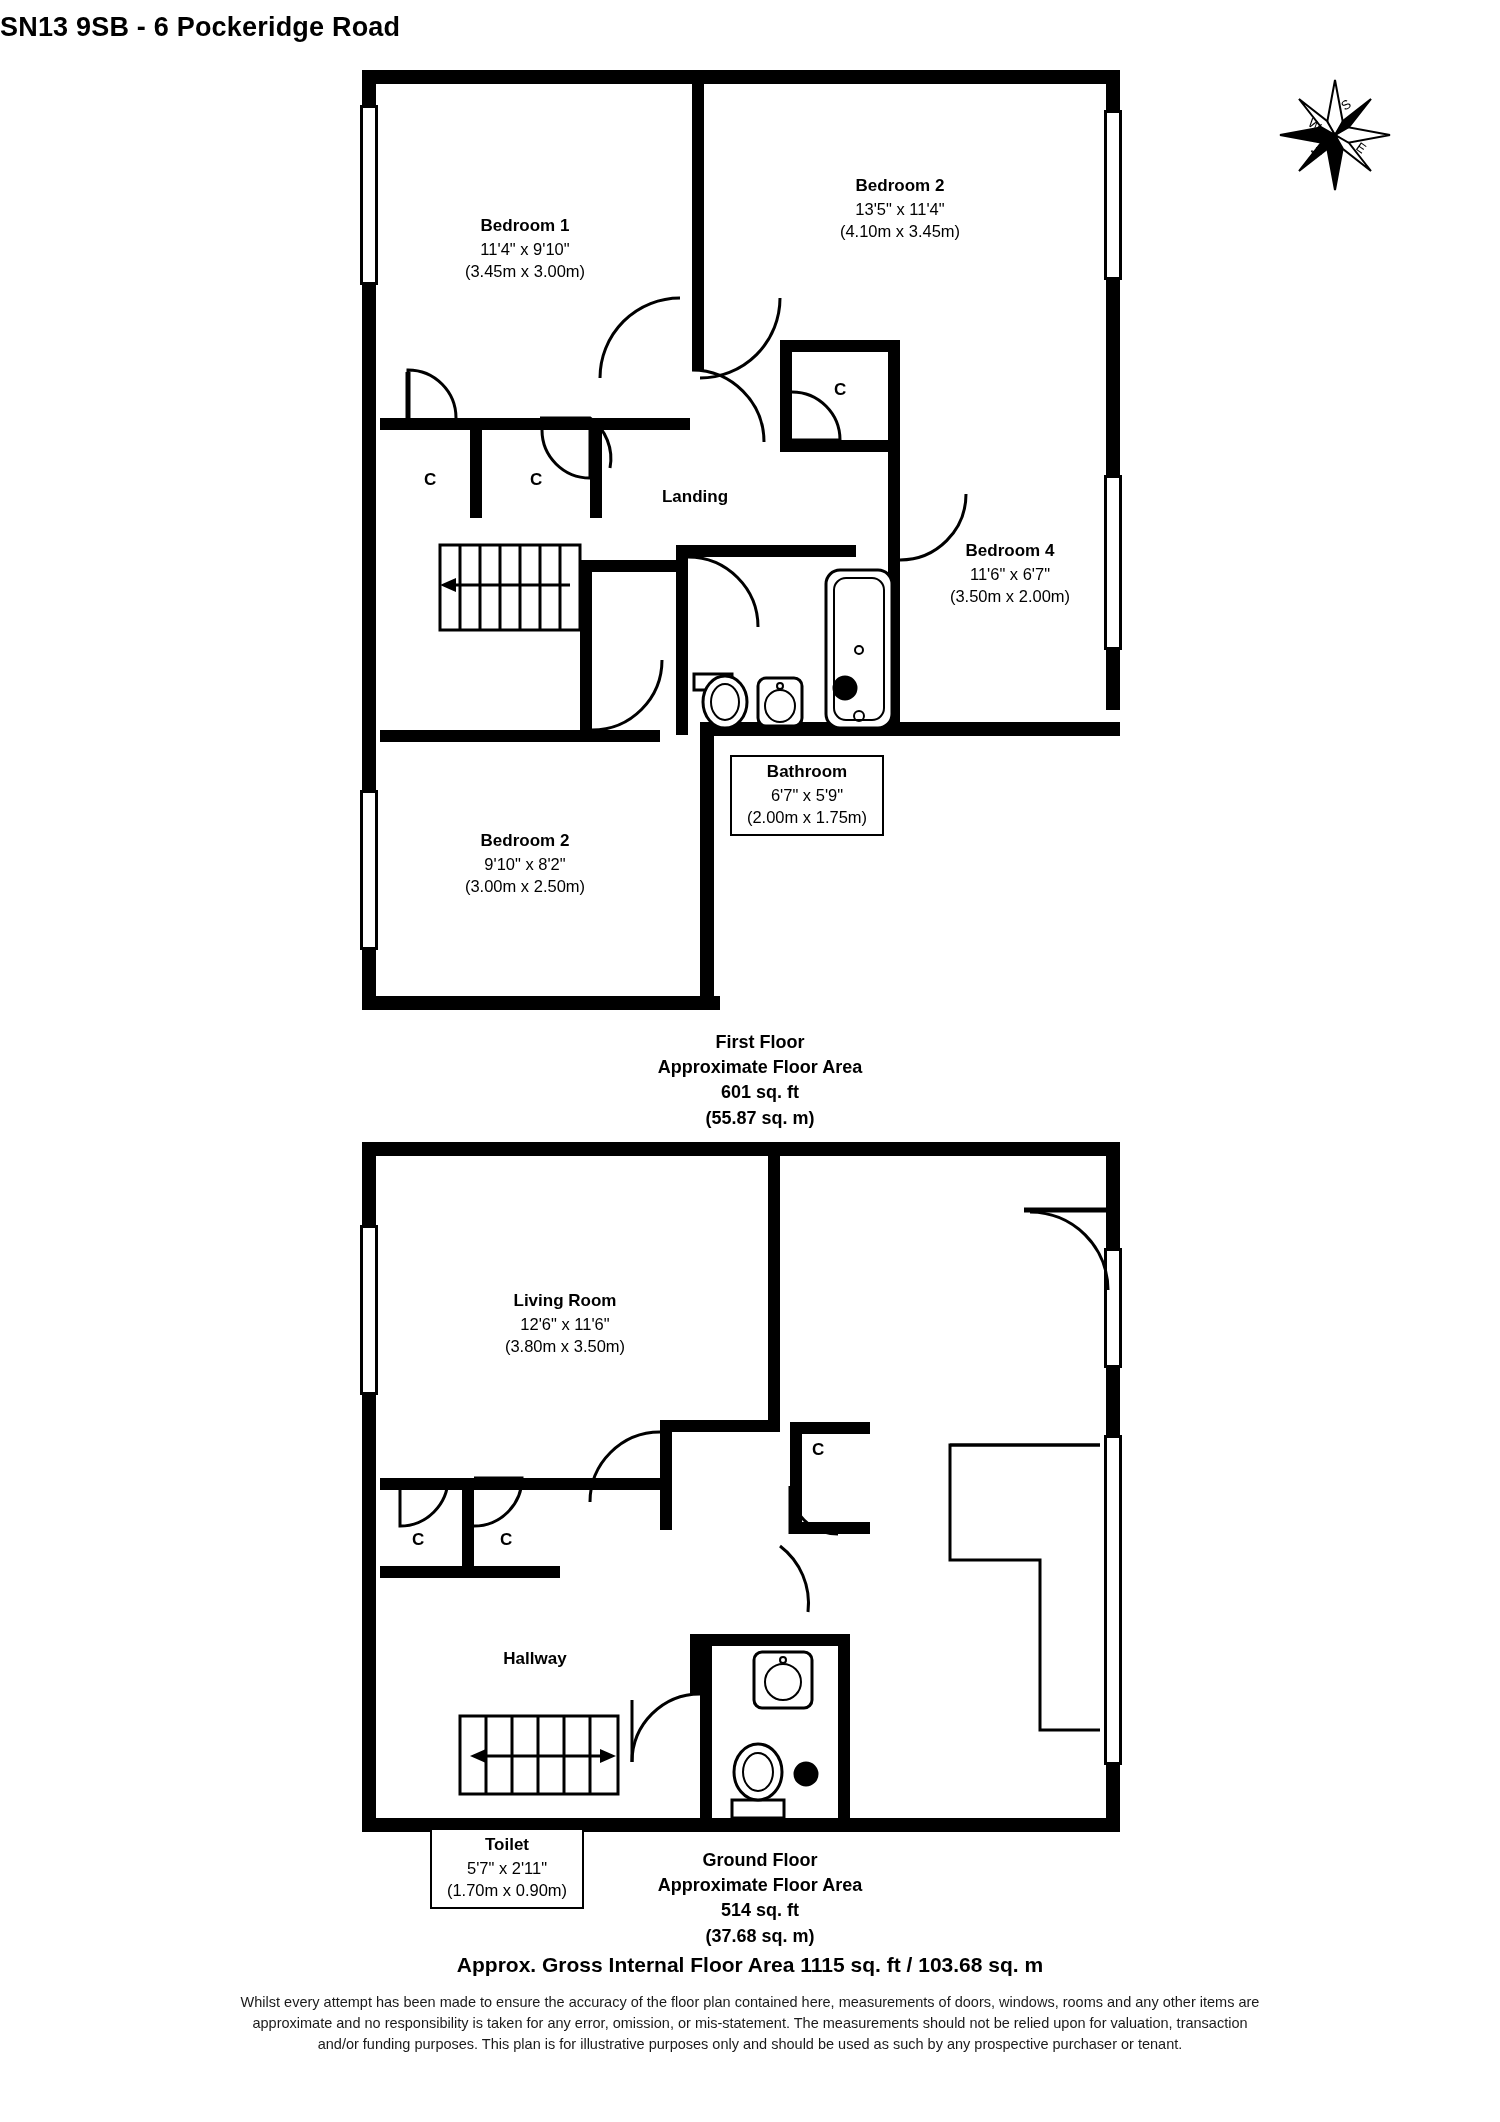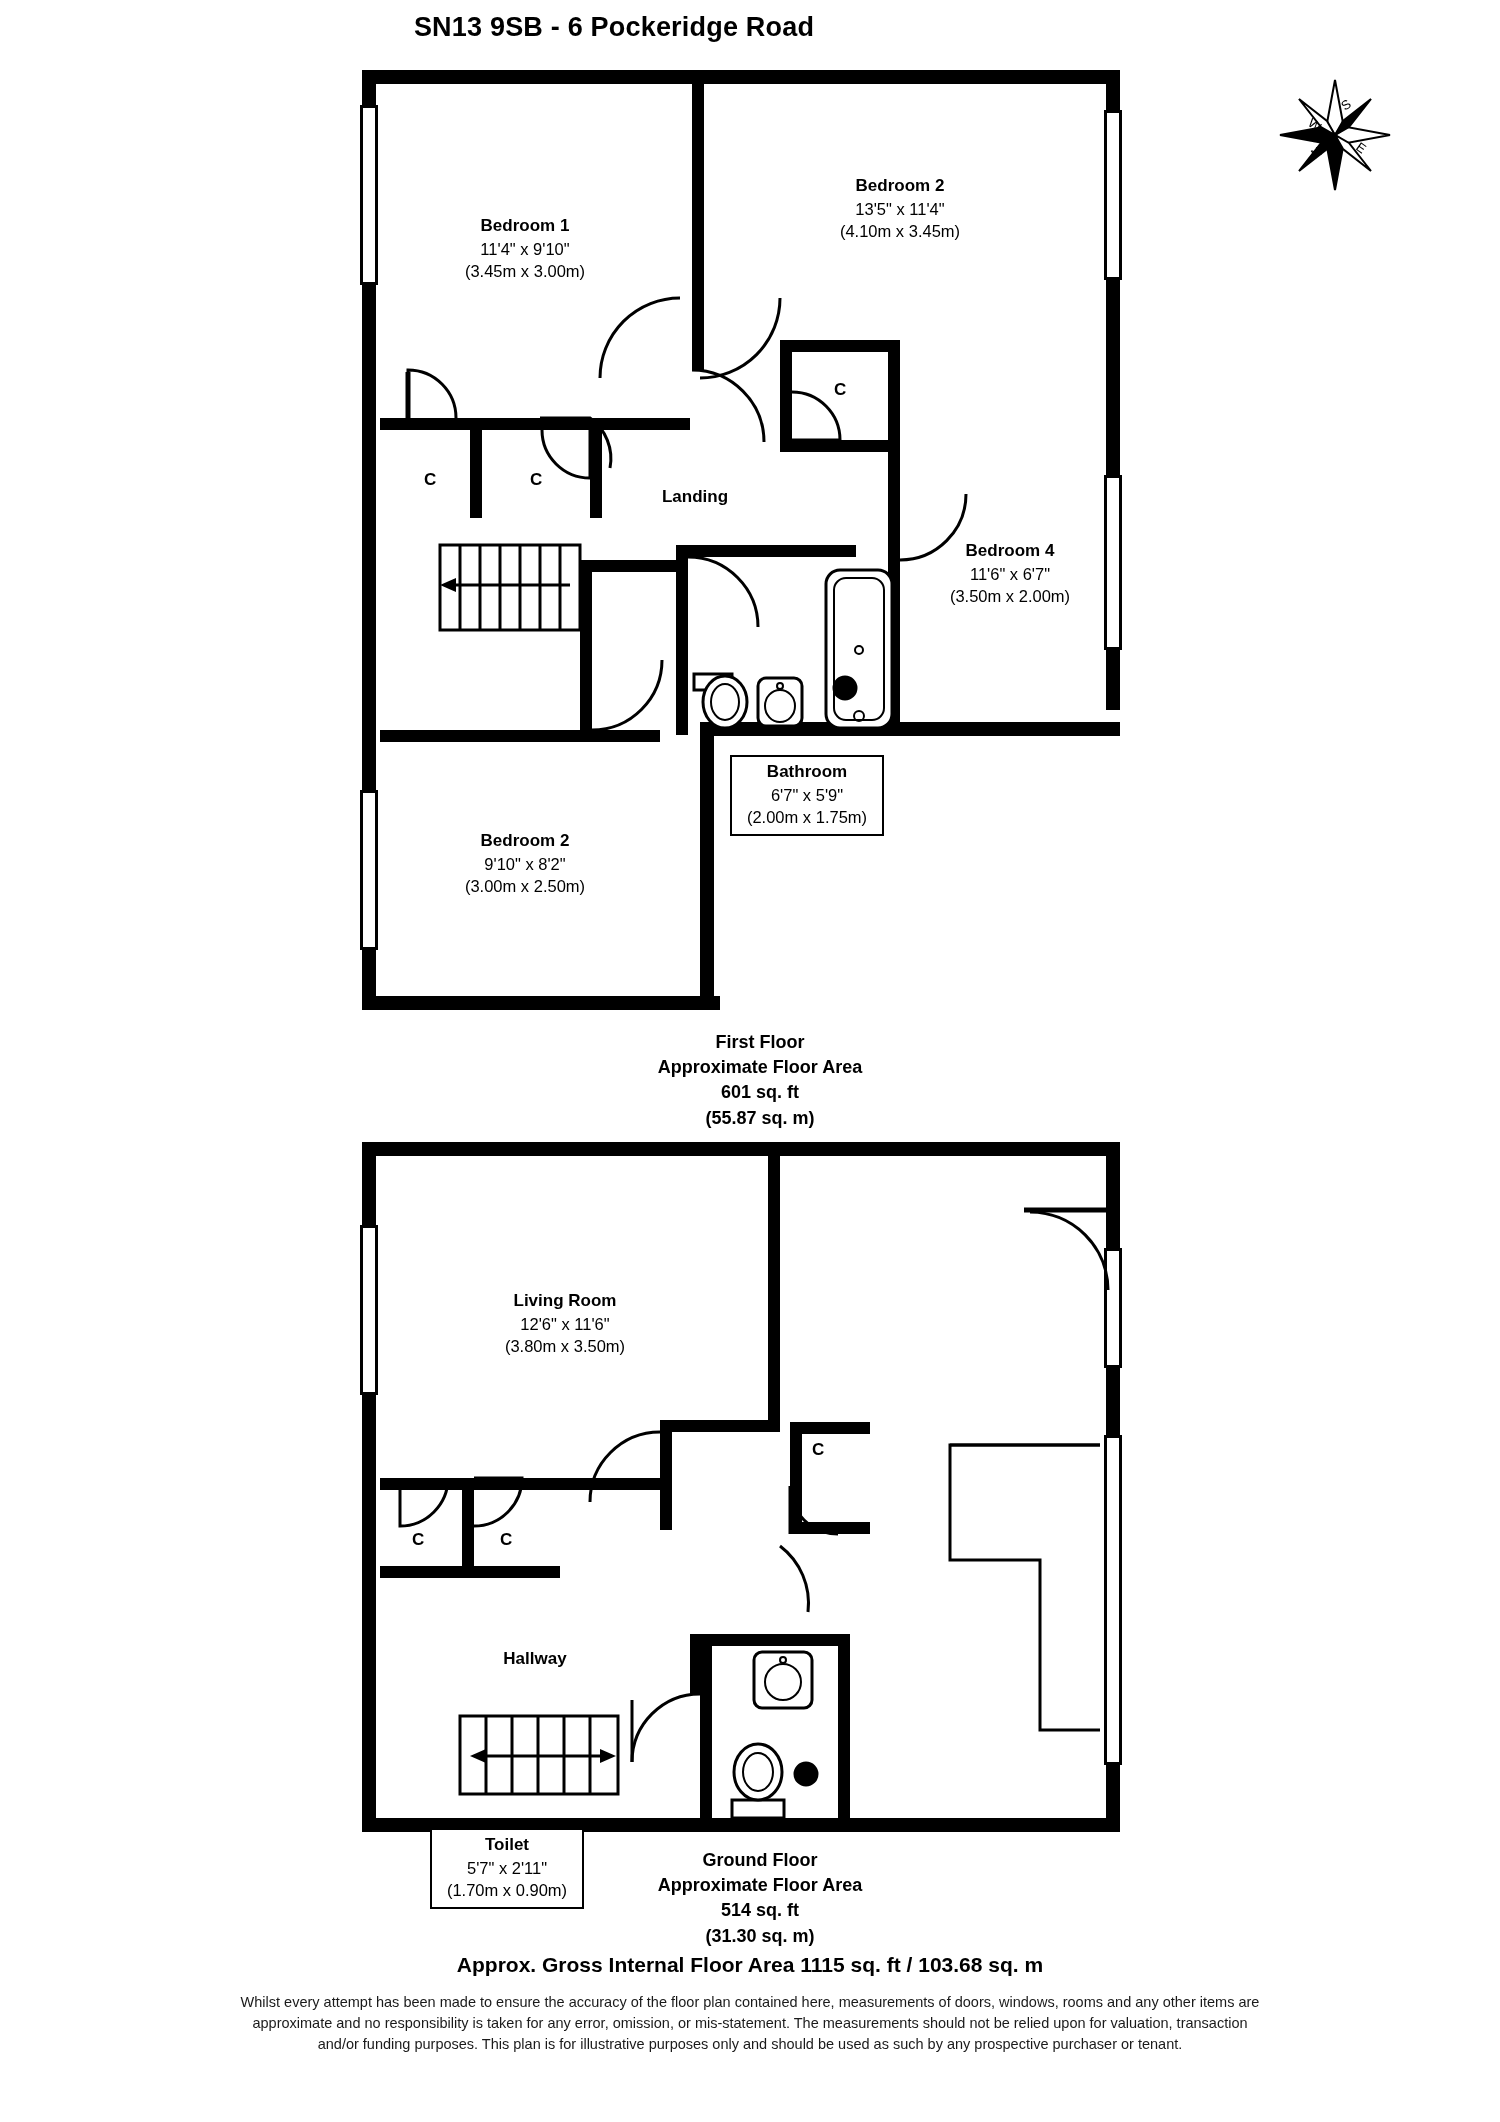--- a/index.html
+++ b/index.html
@@ -19,21 +19,20 @@
     position: relative;
     width: 1500px;
     height: 2122px;
   }
   
   .title {
     position: absolute;
     top: 12px;
     left: 0;
     width: 1228px;
-    text-align: center;
     font-size: 27px;
     font-weight: bold;
     letter-spacing: 0.2px;
   }
   
   .wall {
     position: absolute;
     background: #000000;
   }
   .window {
@@ -246,21 +245,21 @@
   </div>
 
   <div class="cupboard-label" style="left:412px; top:1530px;">C</div>
   <div class="cupboard-label" style="left:500px; top:1530px;">C</div>
   <div class="cupboard-label" style="left:812px; top:1440px;">C</div>
 
   <div class="floor-caption" style="left:560px; top:1848px; width:400px;">
     <div>Ground Floor</div>
     <div>Approximate Floor Area</div>
     <div>514 sq. ft</div>
-    <div>(31.30 sq. m)</div>
+    <div>(37.68 sq. m)</div>
   </div>
 
   <svg class="overlay" viewBox="0 0 1500 2122">
     <g fill="none" stroke="#000" stroke-width="3">
 
       <path d="M 408 418 L 408 370 A 48 48 0 0 1 456 418"></path>
       <line x1="408" y1="418" x2="408" y2="372" stroke-width="5"></line>
 
       <path d="M 590 430 L 590 478 A 48 48 0 0 1 542 430" transform="translate(0,0)"></path>
       <line x1="590" y1="430" x2="638" y2="478" stroke-width="0"></line>

